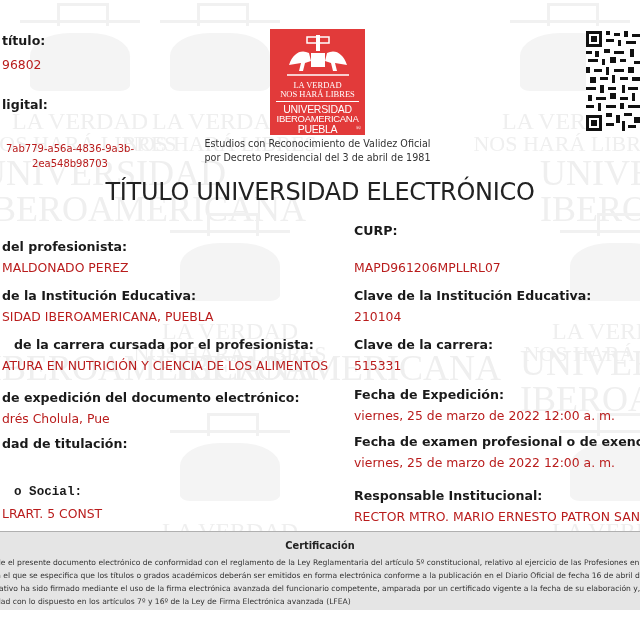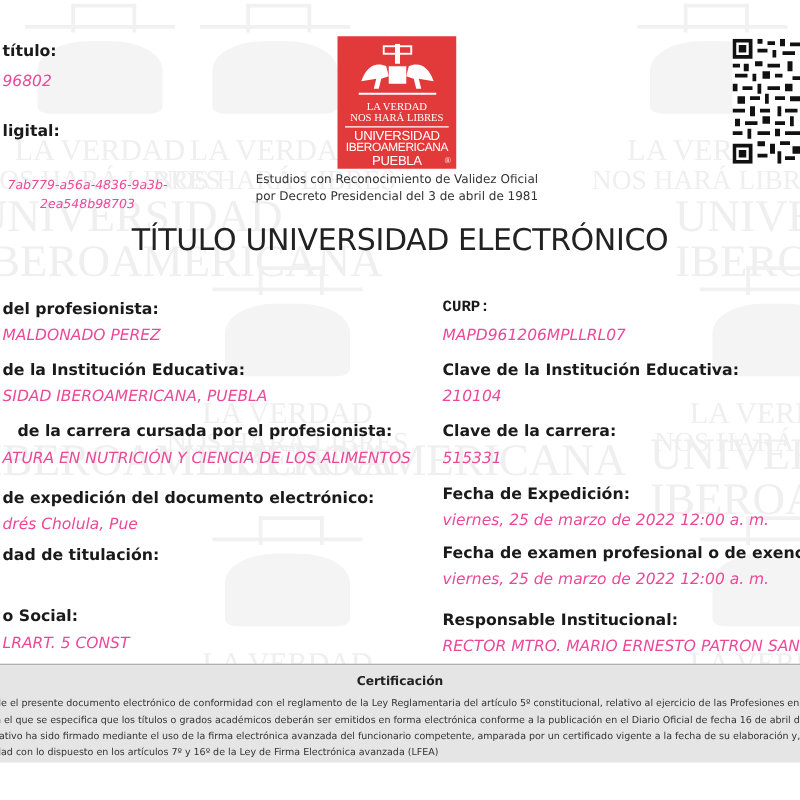--- a/index.html
+++ b/index.html
@@ -30,21 +30,21 @@
   .seal .motto { font-size:8.5px; line-height:9px; margin-top:2px; }
   .seal .rule { height:1px; background:#fff; margin:2px 6px; }
   .seal .uni { font-family:"Liberation Sans", sans-serif; font-size:10.5px; line-height:10px; letter-spacing:-0.3px; }
   .seal .uni.small { font-size:9.5px; }
   .seal .reg { position:absolute; right:4px; bottom:3px; font-size:7px; }
 
   .rvoe { position:absolute; left:190px; top:137px; width:255px; text-align:center; font-size:9.6px; line-height:14px; color:#333; }
   .doc-title { position:absolute; left:0; right:0; top:178px; text-align:center; font-size:24px; color:#222; letter-spacing:-0.3px; font-family:"DejaVu Sans", sans-serif; font-weight:normal; }
 
   .lbl { position:absolute; font-weight:bold; font-size:12.6px; color:#1a1a1a; white-space:nowrap; }
-  .val { position:absolute; font-size:12.4px; color:#ec4899; white-space:nowrap;font-style:italic; }
+  .val { position:absolute; font-size:12.4px; color:#b91c1c; white-space:nowrap; }
   .small-val { font-size:10px; text-align:center; width:140px; line-height:15px; white-space:normal;margin-top:20px; }
 
   .qr { position:absolute; left:586px; top:31px; width:54px; height:100px; background:#fff; }
 
   .cert {
     position:absolute; left:0; top:531px; width:640px; height:78px;
     background:#e5e5e5; border-top:1px solid #b0b0b0;
   }
   .cert .ct { position:absolute; left:0; right:0; top:8px; text-align:center; font-weight:bold; font-size:9.8px; color:#222; }
   .cert .line { position:absolute; left:-4px; font-size:7.6px; color:#333; white-space:nowrap; }
@@ -216,24 +216,24 @@
 
   <div class="lbl" style="left:2px;top:337px;margin-left:12px;">de la carrera cursada por el profesionista:</div>
   <div class="val" style="left:2px;top:358px;">ATURA EN NUTRICIÓN Y CIENCIA DE LOS ALIMENTOS</div>
 
   <div class="lbl" style="left:2px;top:390px;">de expedición del documento electrónico:</div>
   <div class="val" style="left:2px;top:411px;text-align:right;">drés Cholula, Pue</div>
 
   <div class="lbl" style="left:2px;top:436px;">dad de titulación:</div>
   <div class="val" style="left:2px;top:457px;"></div>
 
-  <div class="lbl" style="left:2px;top:485px;">o Social:</div>
+  <div class="lbl" style="left:14px;top:485px;font-family:Liberation Mono, monospace;">o Social:</div>
   <div class="val" style="left:2px;top:506px;">LRART. 5 CONST</div>
 
-  <div class="lbl" style="left:354px;top:239px;font-family:Liberation Mono, monospace;">CURP:</div>
+  <div class="lbl" style="left:354px;top:223px;">CURP:</div>
   <div class="val" style="left:354px;top:260px;">MAPD961206MPLLRL07</div>
 
   <div class="lbl" style="left:354px;top:288px;">Clave de la Institución Educativa:</div>
   <div class="val" style="left:354px;top:309px;">210104</div>
 
   <div class="lbl" style="left:354px;top:337px;">Clave de la carrera:</div>
   <div class="val" style="left:354px;top:358px;">515331</div>
 
   <div class="lbl" style="left:354px;top:387px;">Fecha de Expedición:</div>
   <div class="val" style="left:354px;top:408px;">viernes, 25 de marzo de 2022 12:00 a. m.</div>

